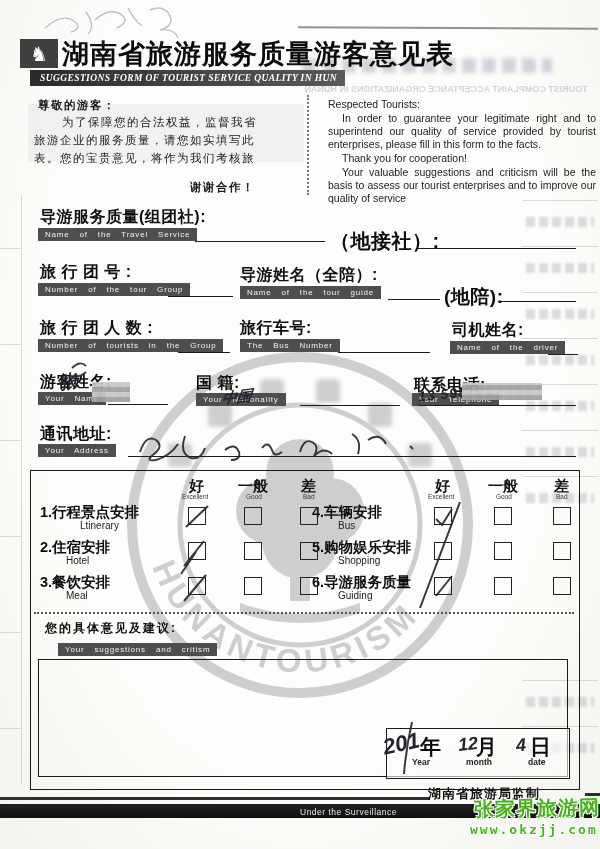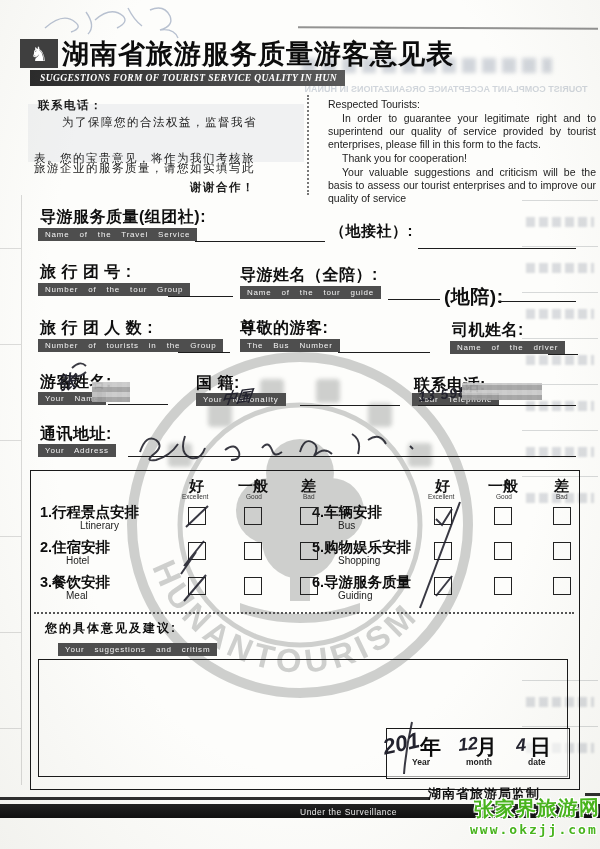--- a/index.html
+++ b/index.html
@@ -141,52 +141,52 @@
       <textPath href="#stampArc" startOffset="6%">HUNANTOURISM</textPath>
     </text>
   </svg>
 
   <div class="abs logo-box">
     <span>♞</span>
   </div>
   <div class="abs title-cn">湖南省旅游服务质量游客意见表</div>
   <div class="abs title-en-bar">SUGGESTIONS FORM OF TOURIST SERVICE QUALITY IN HUN</div>
 
-  <div class="abs cn-intro cn-salut">联系电话：</div>
+  <div class="abs cn-intro cn-salut">尊敬的游客：</div>
   <div class="abs cn-intro cn-line" style="top:113px;text-indent:28px;">为了保障您的合法权益，监督我省</div>
-  <div class="abs cn-intro cn-line" style="top:131px;margin-top:28px;">旅游企业的服务质量，请您如实填写此</div>
+  <div class="abs cn-intro cn-line" style="top:131px;">旅游企业的服务质量，请您如实填写此</div>
   <div class="abs cn-intro cn-line" style="top:149px;">表。您的宝贵意见，将作为我们考核旅</div>
   <div class="abs cn-intro cn-thanks">谢谢合作！</div>
   <div class="abs dotted-div"></div>
   <div class="abs en-intro">
     <p class="salut">Respected Tourists:</p>
     <p>In order to guarantee your legitimate right and to superintend our quality of service provided by tourist enterprises, please fill in this form to the facts.</p>
     <p>Thank you for cooperation!</p>
     <p>Your valuable suggestions and criticism will be the basis to assess our tourist enterprises and to improve our quality of service</p>
   </div>
 
   <div class="abs flabel" style="left:40px;top:207px;">导游服务质量(组团社):</div>
   <div class="abs ebar" style="left:38px;top:228px;">Name of the Travel Service</div>
   <div class="abs uline" style="left:195px;top:241px;width:130px;"></div>
-  <div class="abs flabel" style="left:330px;top:222px;font-size:15px;">（地接社）:</div>
+  <div class="abs flabel" style="left:330px;top:228px;font-size:20px;">（地接社）:</div>
   <div class="abs uline" style="left:418px;top:248px;width:158px;"></div>
 
   <div class="abs flabel" style="left:40px;top:262px;">旅 行 团 号 :</div>
   <div class="abs ebar" style="left:38px;top:283px;">Number of the tour Group</div>
   <div class="abs uline" style="left:168px;top:296px;width:65px;"></div>
   <div class="abs flabel" style="left:240px;top:265px;">导游姓名（全陪）:</div>
   <div class="abs ebar" style="left:240px;top:286px;">Name of the tour guide</div>
   <div class="abs uline" style="left:388px;top:299px;width:52px;"></div>
   <div class="abs flabel" style="left:444px;top:284px;font-size:19px;">(地陪):</div>
   <div class="abs uline" style="left:498px;top:301px;width:78px;"></div>
 
   <div class="abs flabel" style="left:40px;top:318px;">旅 行 团 人 数 :</div>
   <div class="abs ebar" style="left:38px;top:339px;">Number of tourists in the Group</div>
   <div class="abs uline" style="left:178px;top:352px;width:52px;"></div>
-  <div class="abs flabel" style="left:240px;top:318px;">尊敬的游客:</div>
+  <div class="abs flabel" style="left:240px;top:318px;">旅行车号:</div>
   <div class="abs ebar" style="left:240px;top:339px;">The Bus Number</div>
   <div class="abs uline" style="left:338px;top:352px;width:92px;"></div>
   <div class="abs flabel" style="left:452px;top:320px;">司机姓名:</div>
   <div class="abs ebar" style="left:450px;top:341px;">Name of the driver</div>
   <div class="abs uline" style="left:548px;top:354px;width:30px;"></div>
 
   <div class="abs flabel" style="left:40px;top:372px;">游客姓名:</div>
   <div class="abs ebar" style="left:38px;top:392px;">Your Name</div>
   <div class="abs uline" style="left:108px;top:404px;width:60px;"></div>
   <div class="abs hand" style="left:58px;top:370px;font-size:18px;transform:rotate(-8deg);">张</div>

